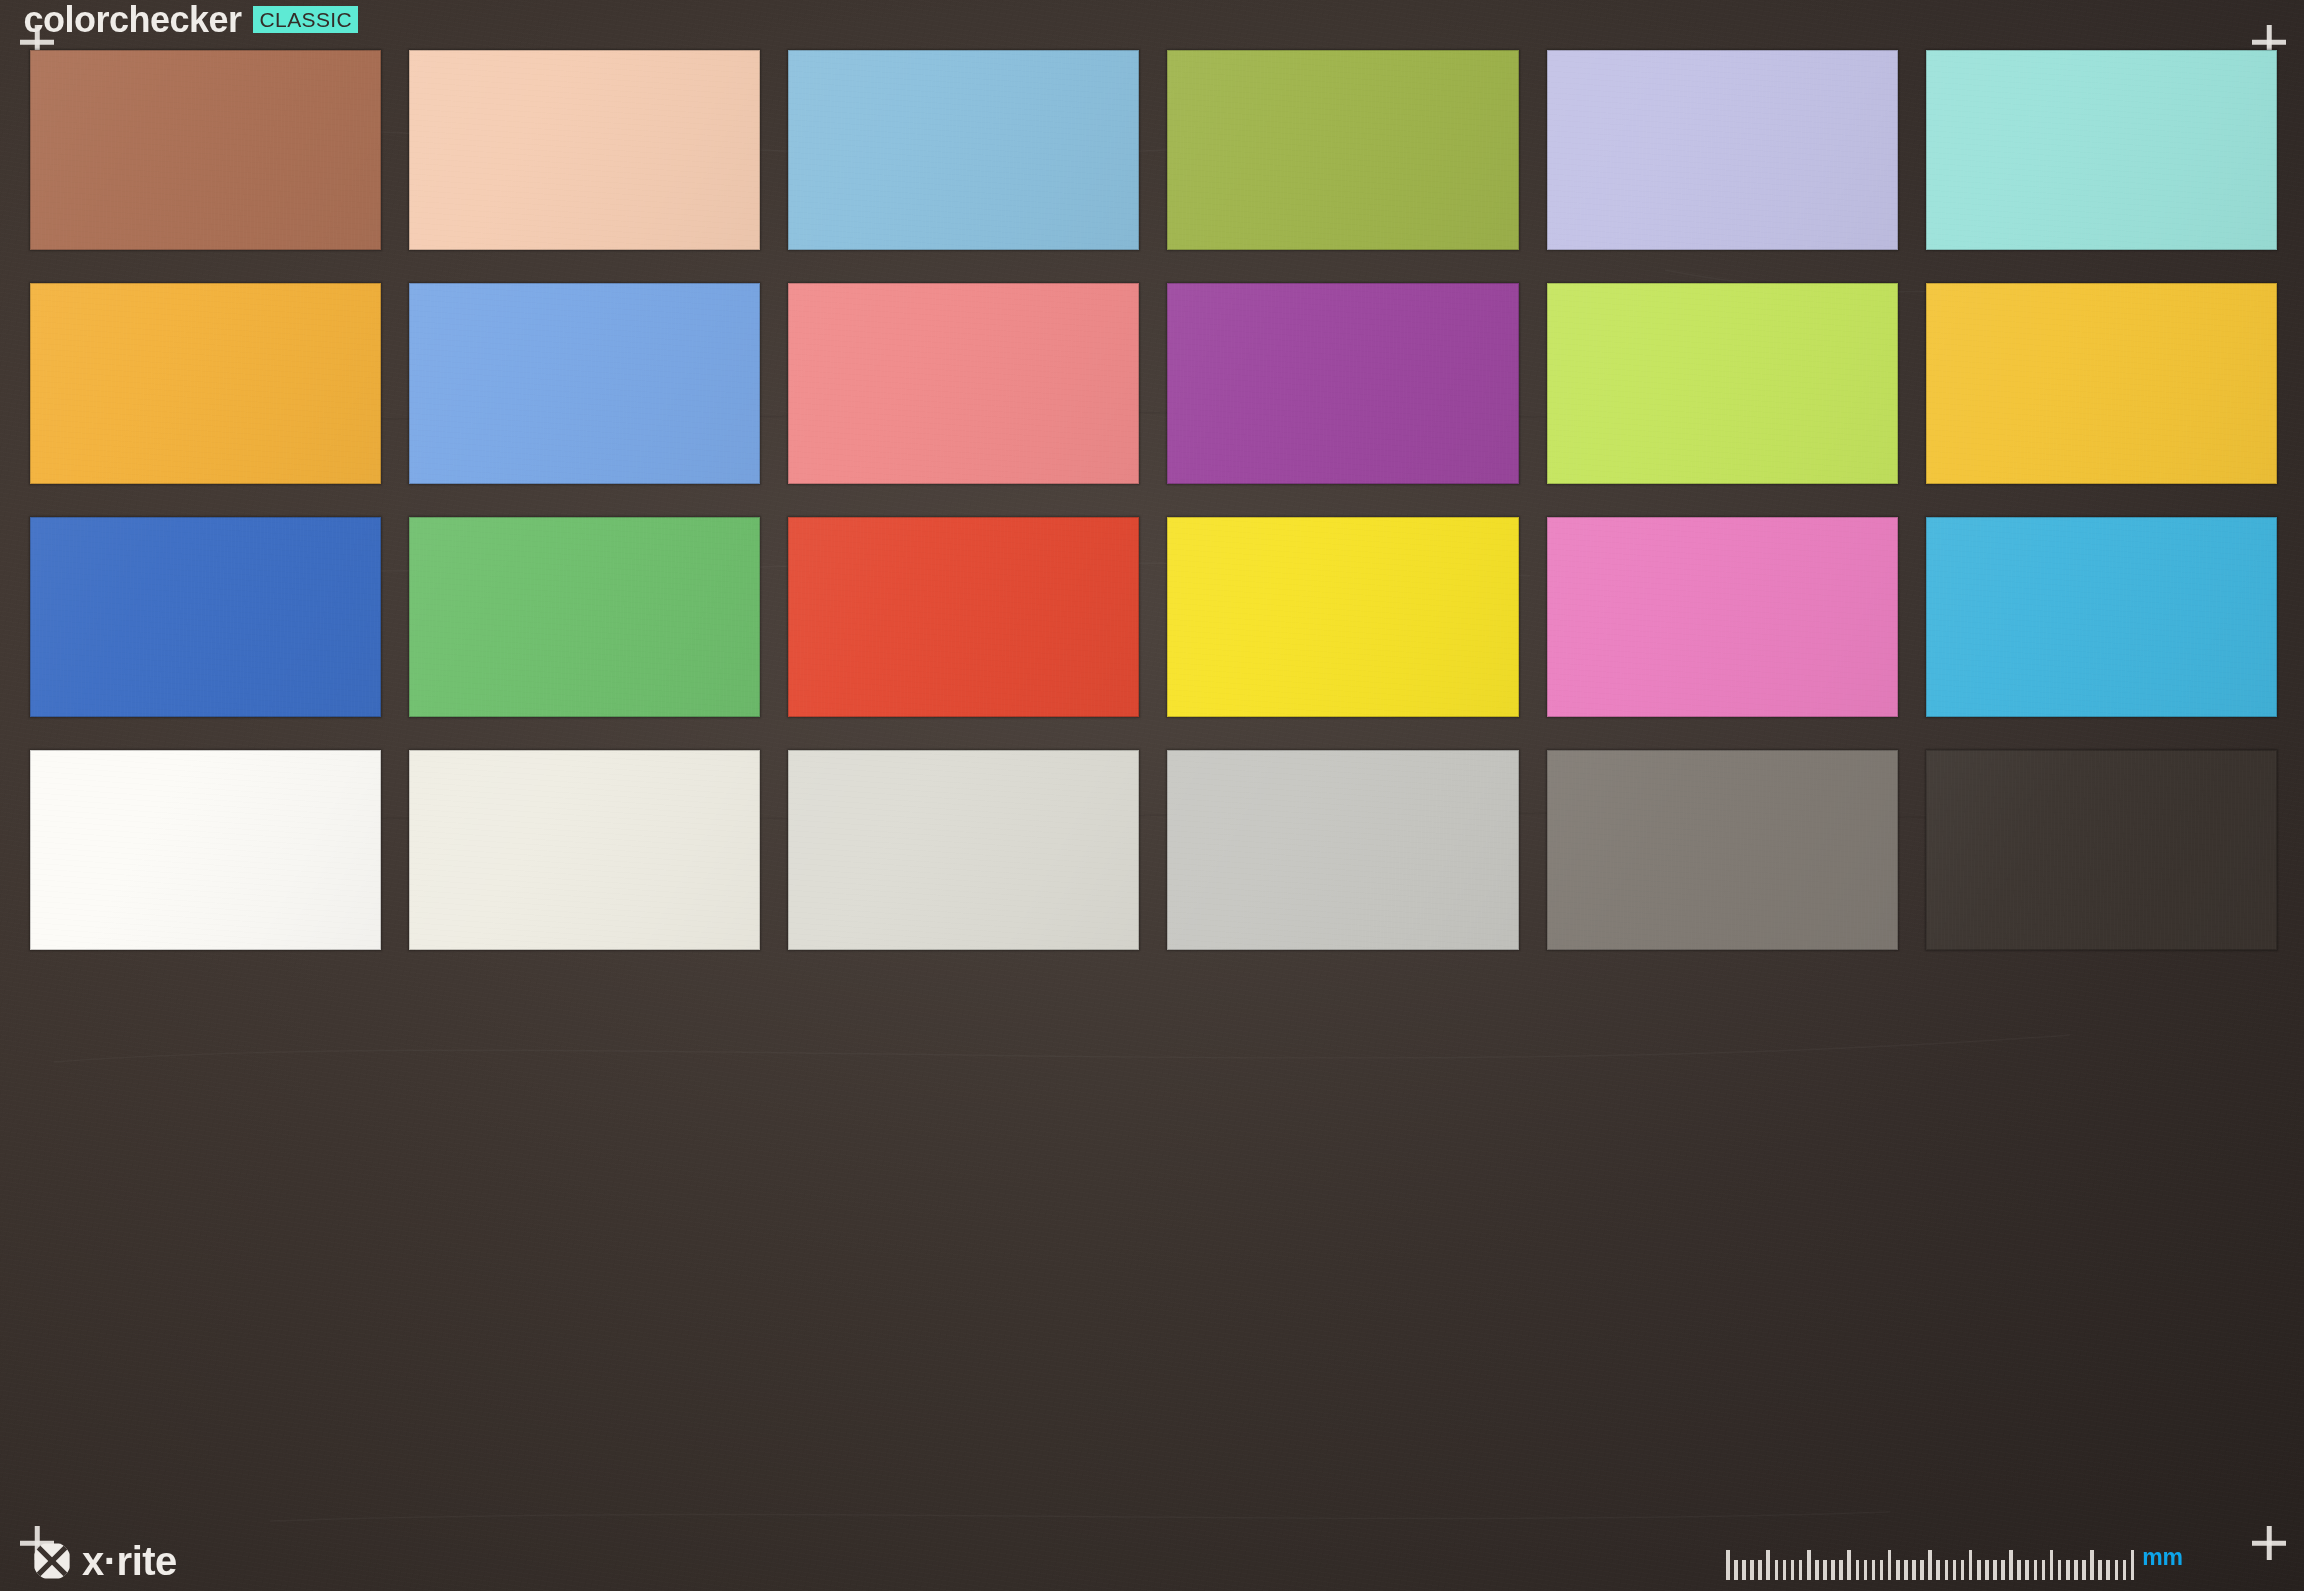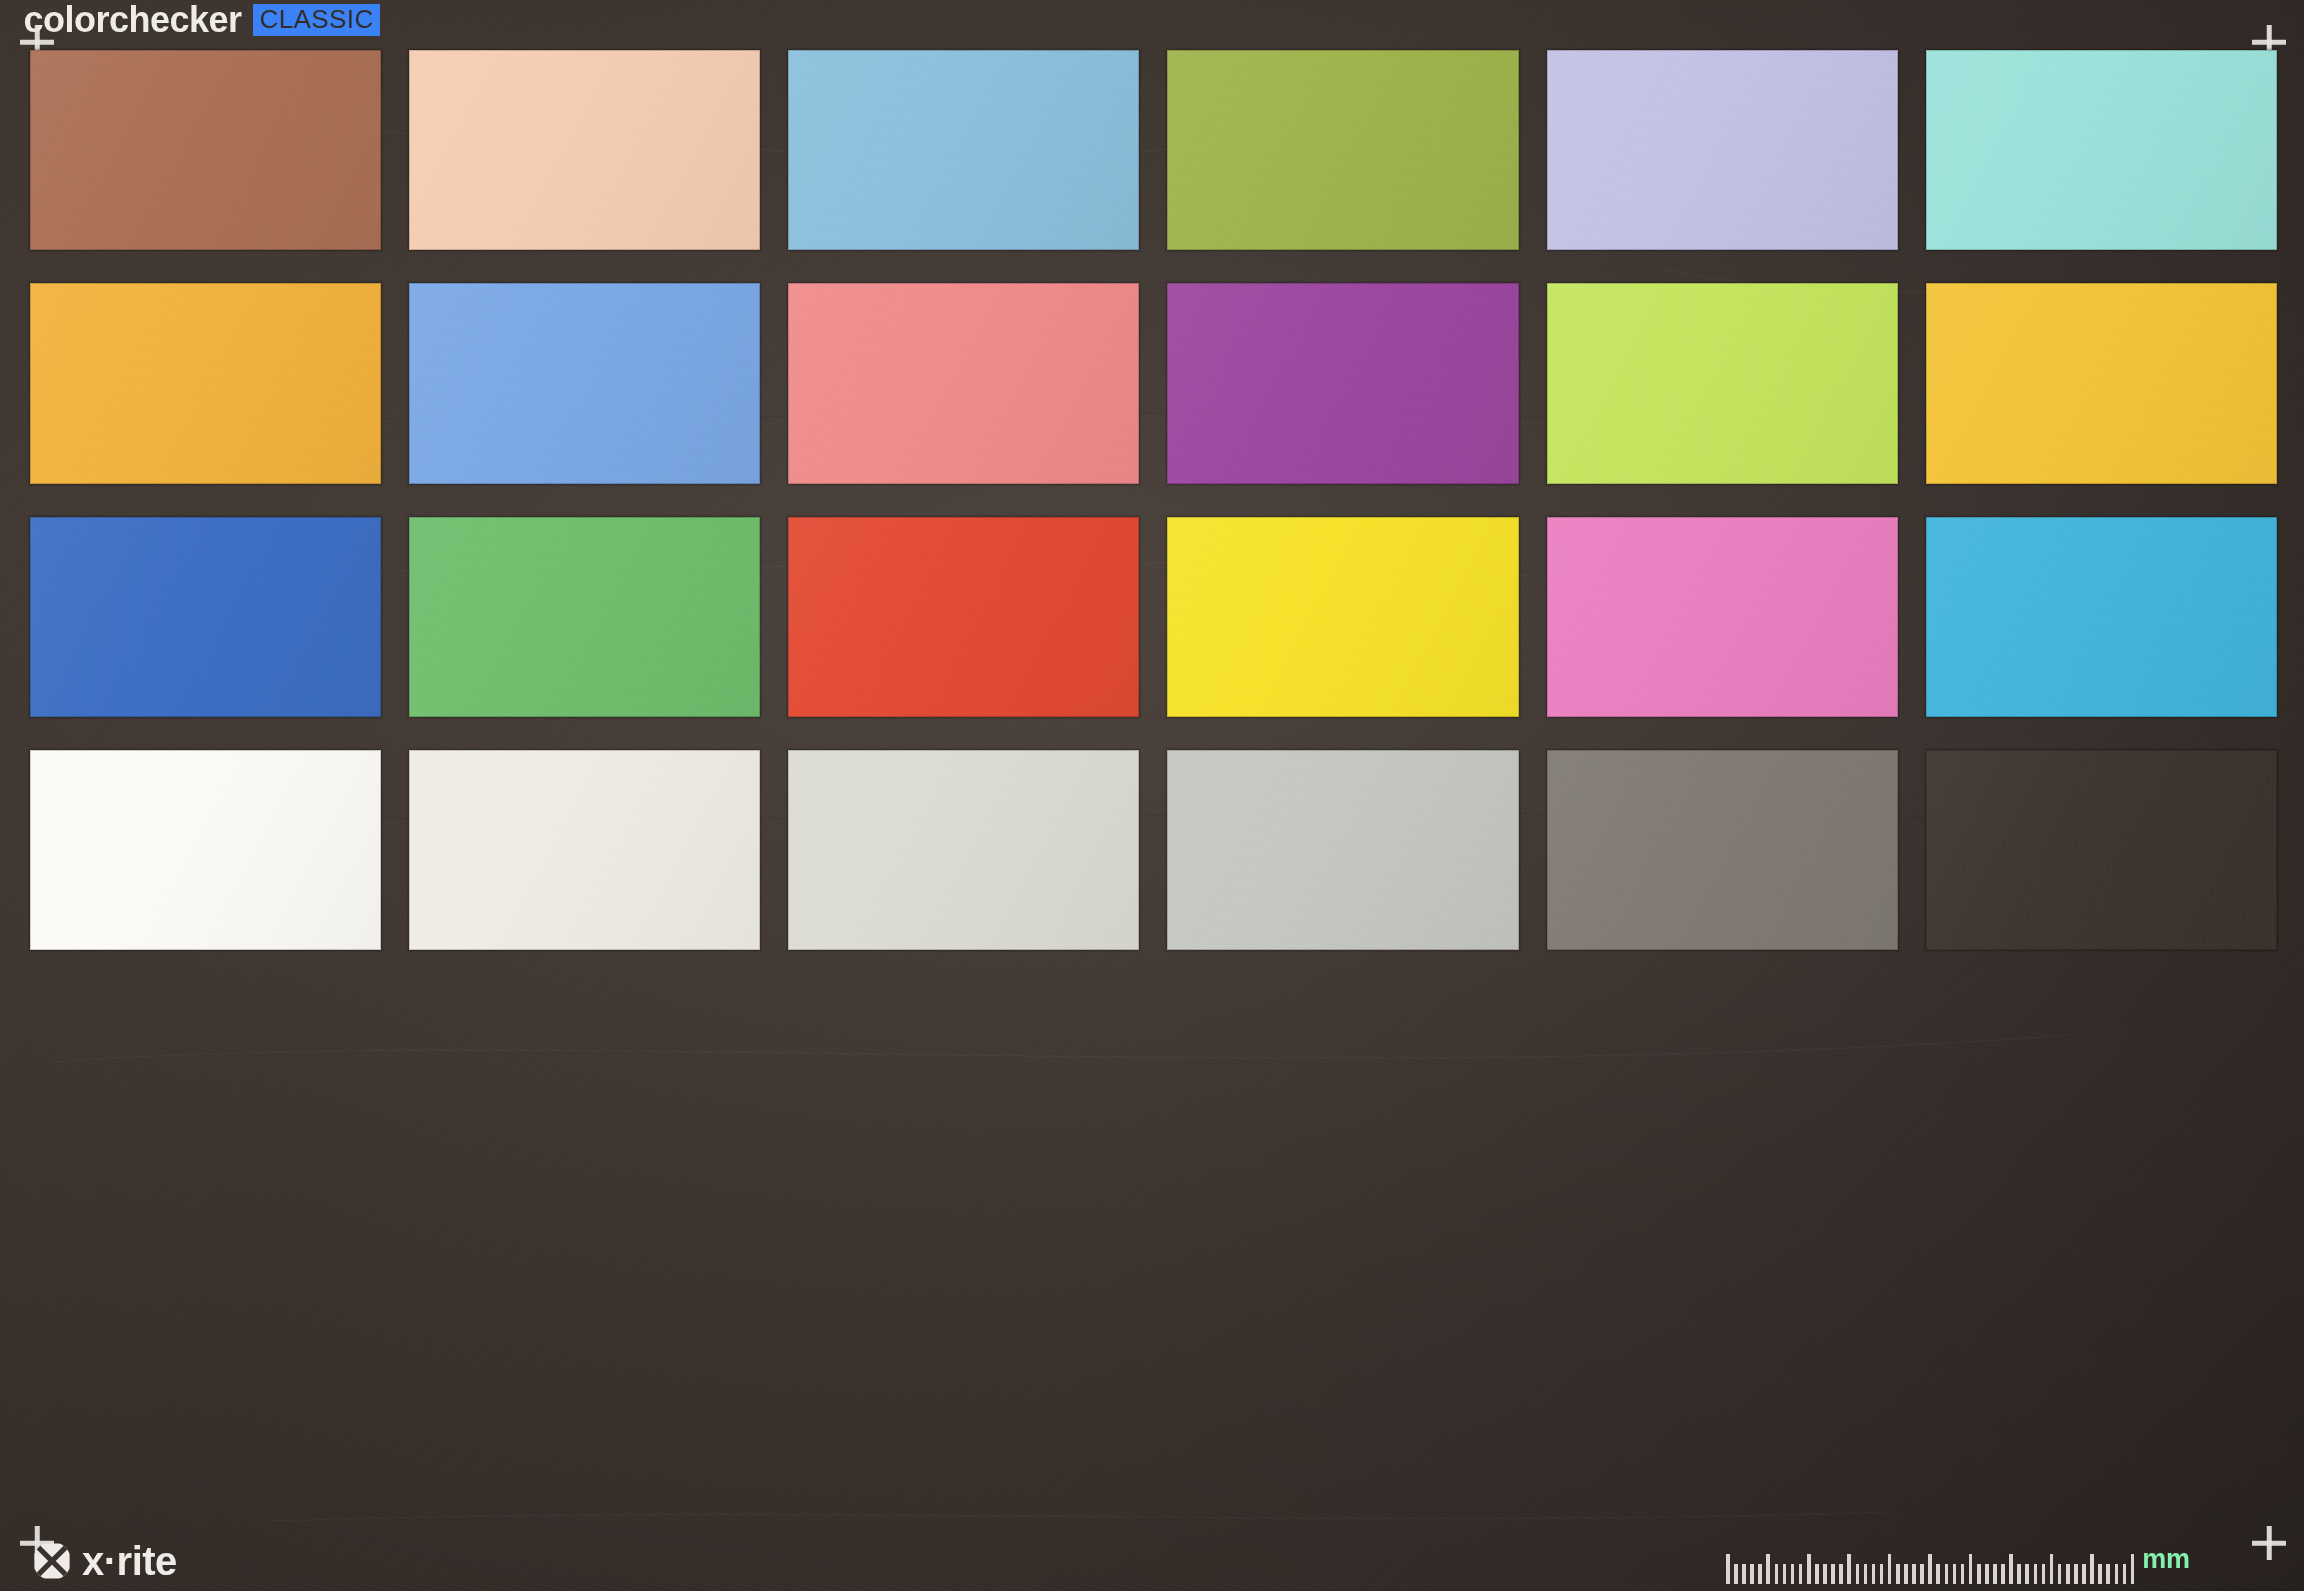--- a/index.html
+++ b/index.html
@@ -73,23 +73,23 @@
   .brand-word {
     font-size: 36px;
     letter-spacing: -0.5px;
     color: #efece8;
     line-height: 1;
   }
   .brand-word .b-light { font-weight: 700; }
   .brand-word .b-bold  { font-weight: 700; }
   .brand-badge {
     display: inline-block;
-    background: #3b82f6;
+    background: #5eead4;
     color: #342c28;
-    font-size: 26px;
+    font-size: 21px;
     font-weight: 400;
     letter-spacing: 0.4px;
     padding: 2.7px 6.3px 3.6px 6.3px;
     line-height: 1;
   }
 
   
   .grid {
     position: absolute;
     left: 30px;
@@ -158,23 +158,23 @@
     height: 34px;
   }
   .tick {
     width: 3.6px;
     background: #e6e2dd;
     opacity: .93;
   }
   .tick.minor { height: 20px; }
   .tick.major { height: 30px; }
   .ruler-unit {
-    font-size: 27px;
+    font-size: 23px;
     font-weight: 700;
-    color: #86efac;
+    color: #0ea5e9;
     line-height: 1;
     padding-bottom: 10.8px;
     letter-spacing: -0.3px;
   }
 </style>
 </head>
 <body>
 
 <div id="chart">
 

